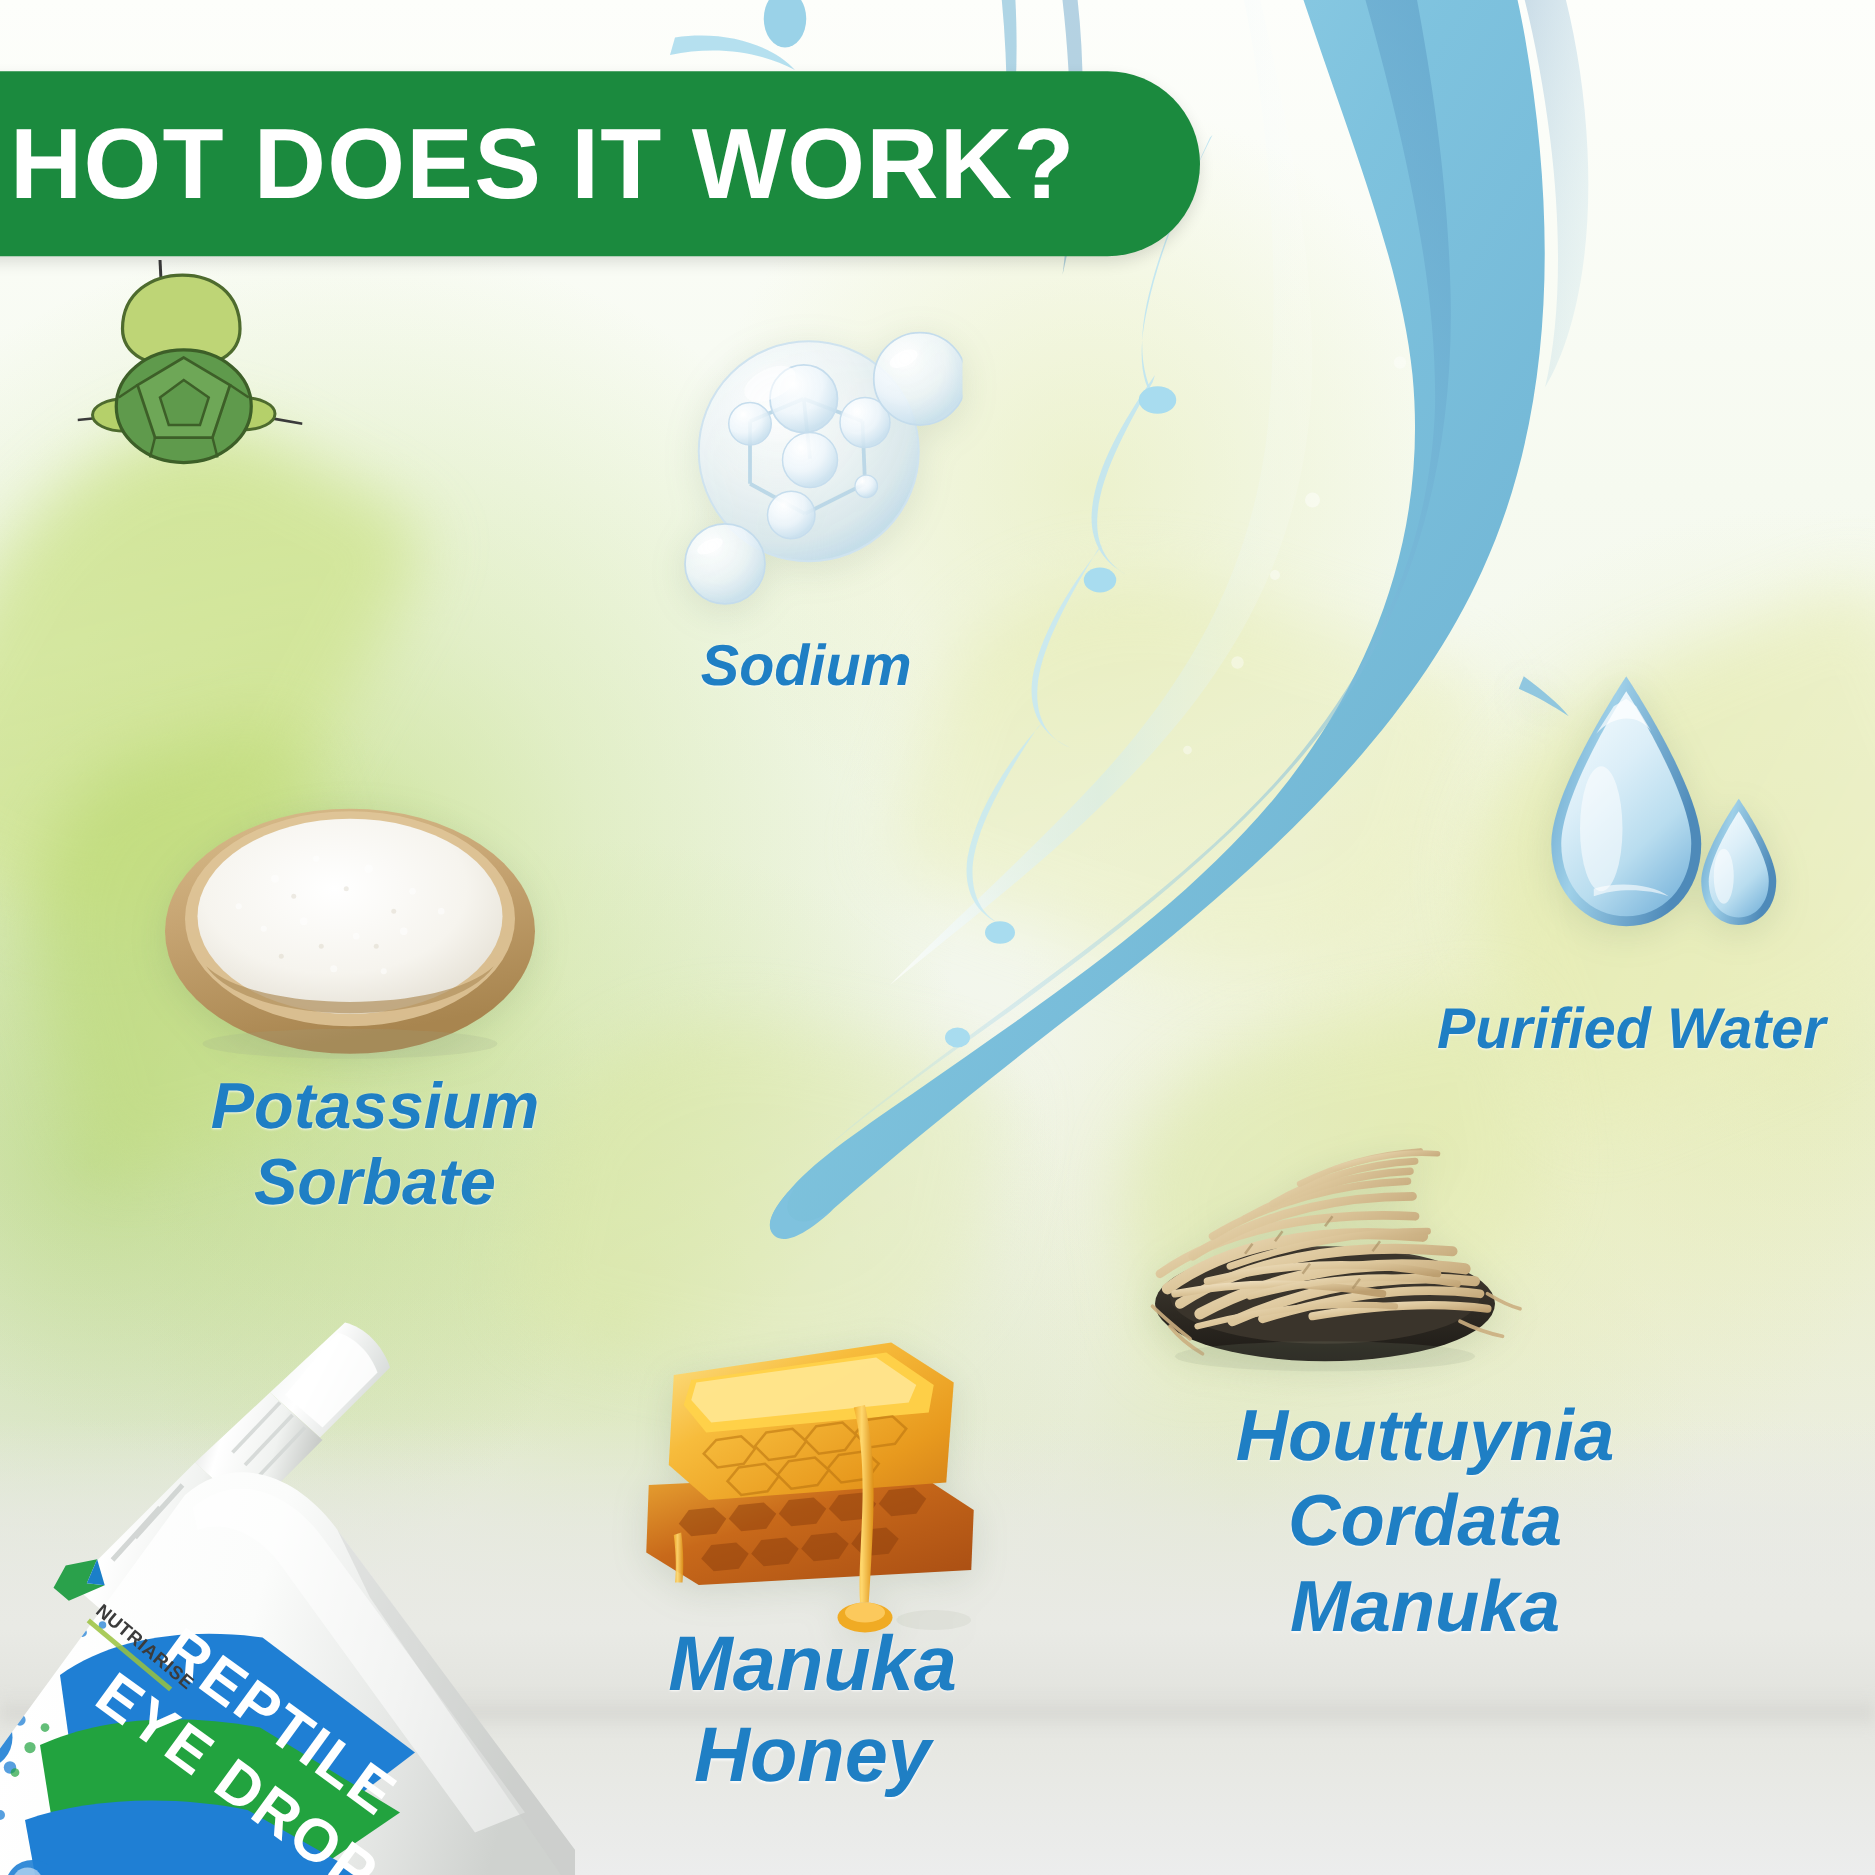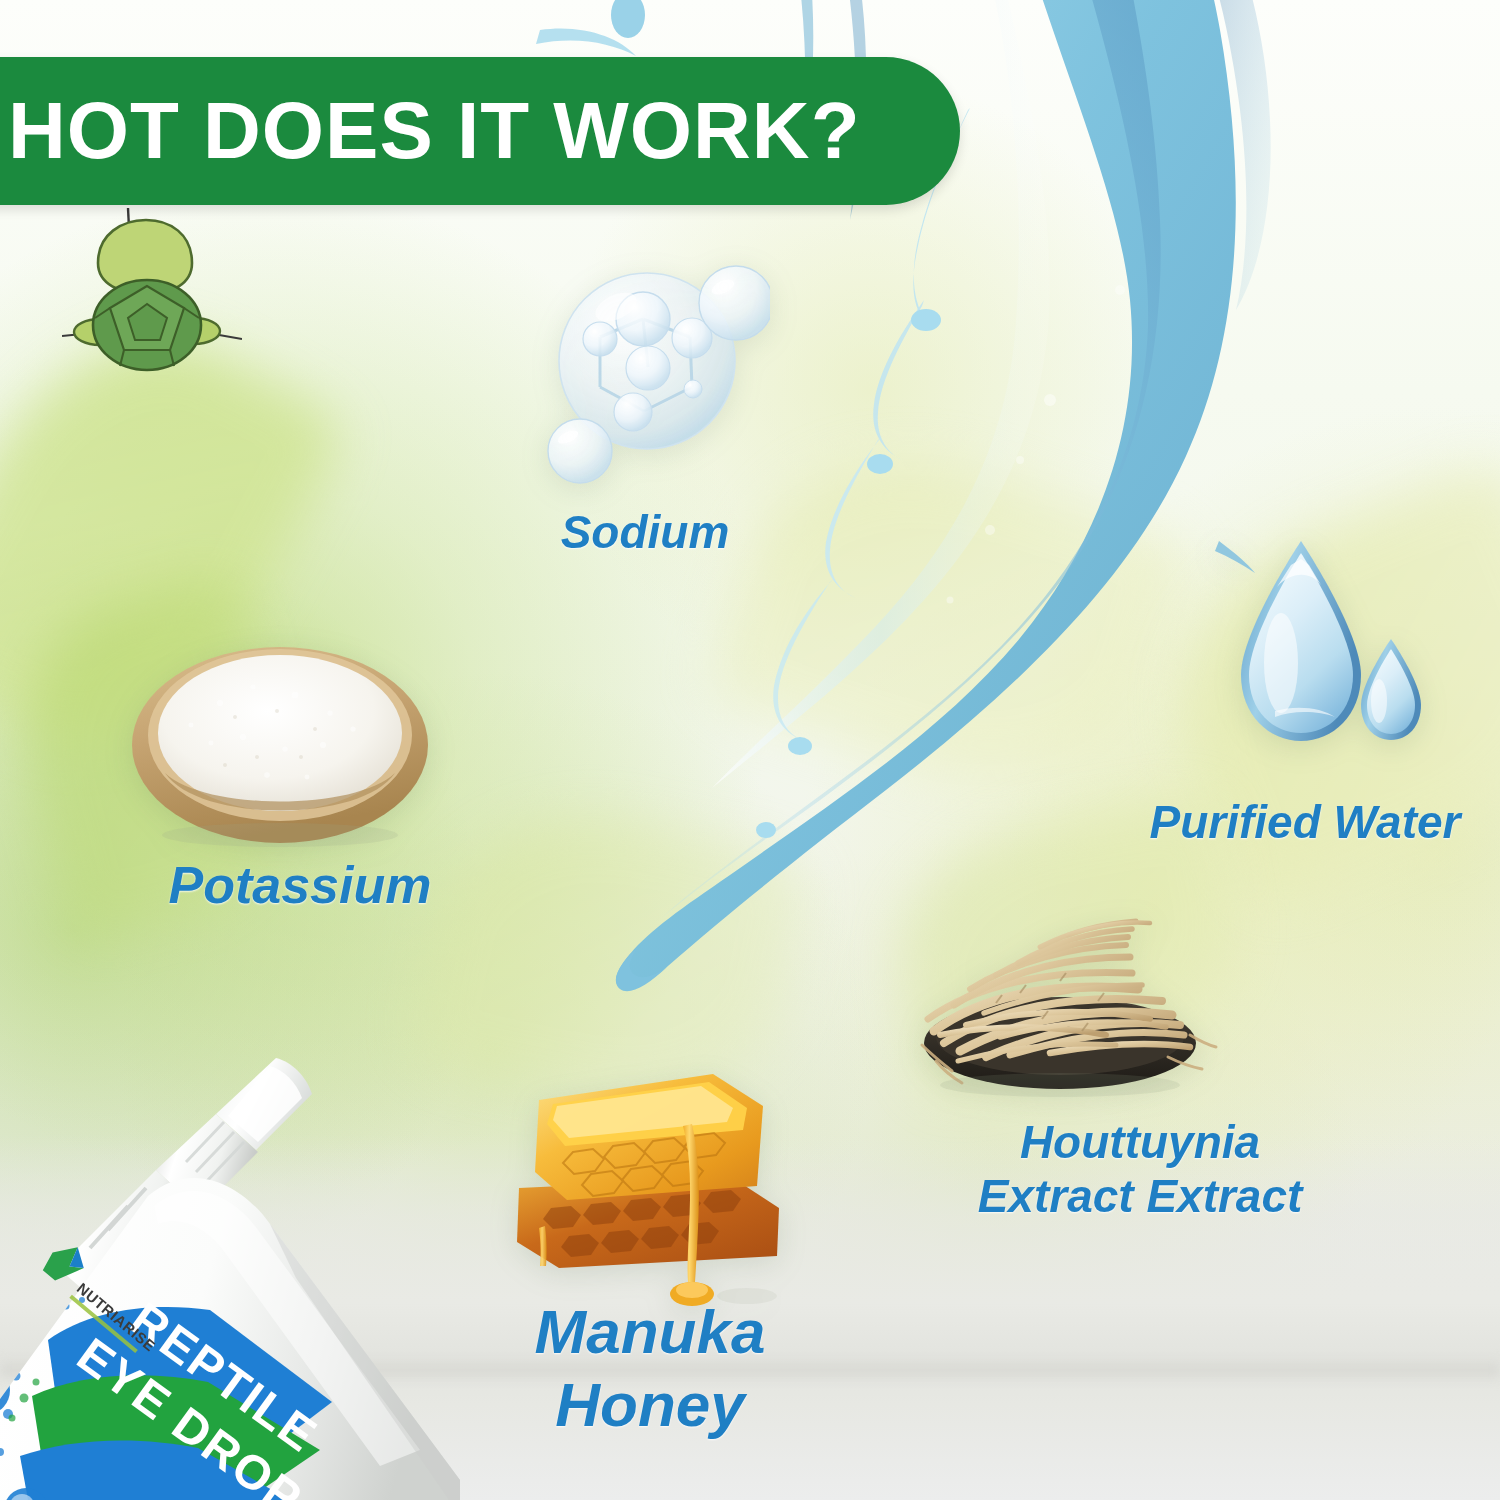--- a/index.html
+++ b/index.html
@@ -102,21 +102,21 @@
     z-index: 26;
     text-shadow: 0 1px 2px rgba(255,255,255,0.85);
     font-family: "Liberation Sans", sans-serif;
     font-style: italic;
   }
   .label span { display: block; }
 
   #label-sodium  { left: 455px; top: 505px;  width: 380px; font-size: 46px; }
   #label-potass  { left: 120px; top: 855px;  width: 360px; font-size: 52px; }
   #label-water   { left: 1095px; top: 795px; width: 420px; font-size: 46px; }
-  #label-hout    { left: 930px; top: 1115px; width: 420px; font-size: 46px; }
+  #label-hout    { left: 930px; top: 1115px; width: 420px; font-size: 58px; }
   #label-manuka  { left: 490px; top: 1295px; width: 320px; font-size: 62px; }
 
   
   .molecule {
     position: absolute;
     left: 540px; top: 255px;
     width: 230px; height: 230px;
     z-index: 18;
   }
 
@@ -621,29 +621,30 @@
       <path d="M330,214 L520,470 L520,506 L356,268 Z" fill="#c9ccca" opacity=".45"></path>
     </svg>
   </div>
 
   <div class="label" id="label-sodium">
     <span>Sodium</span>
   </div>
 
   <div class="label" id="label-potass">
     <span>Potassium</span>
+    <span>Sorbate</span>
   </div>
 
   <div class="label" id="label-water">
     <span>Purified Water</span>
   </div>
 
   <div class="label" id="label-hout">
     <span>Houttuynia</span>
-    <span>Extract Extract</span>
+    <span>Cordata Manuka</span>
   </div>
 
   <div class="label" id="label-manuka">
     <span>Manuka</span>
     <span>Honey</span>
   </div>
 
 </div>
 
 </body></html>

